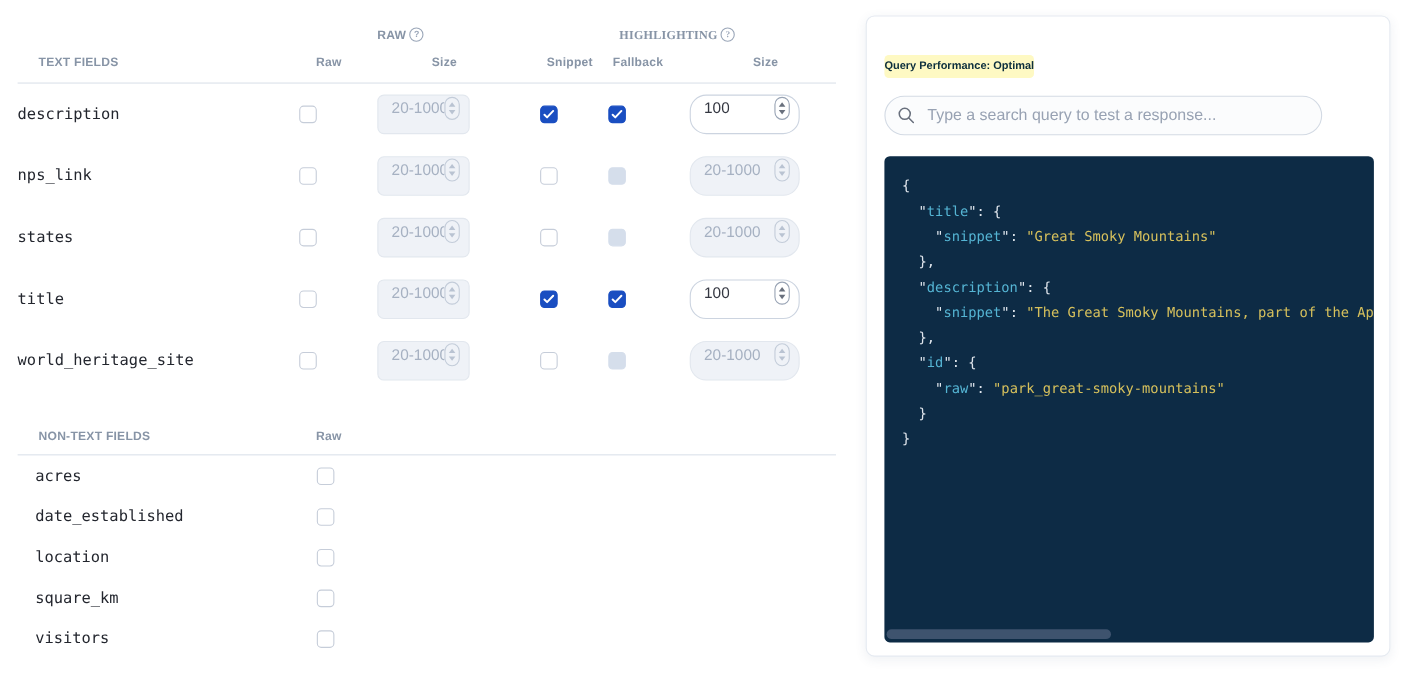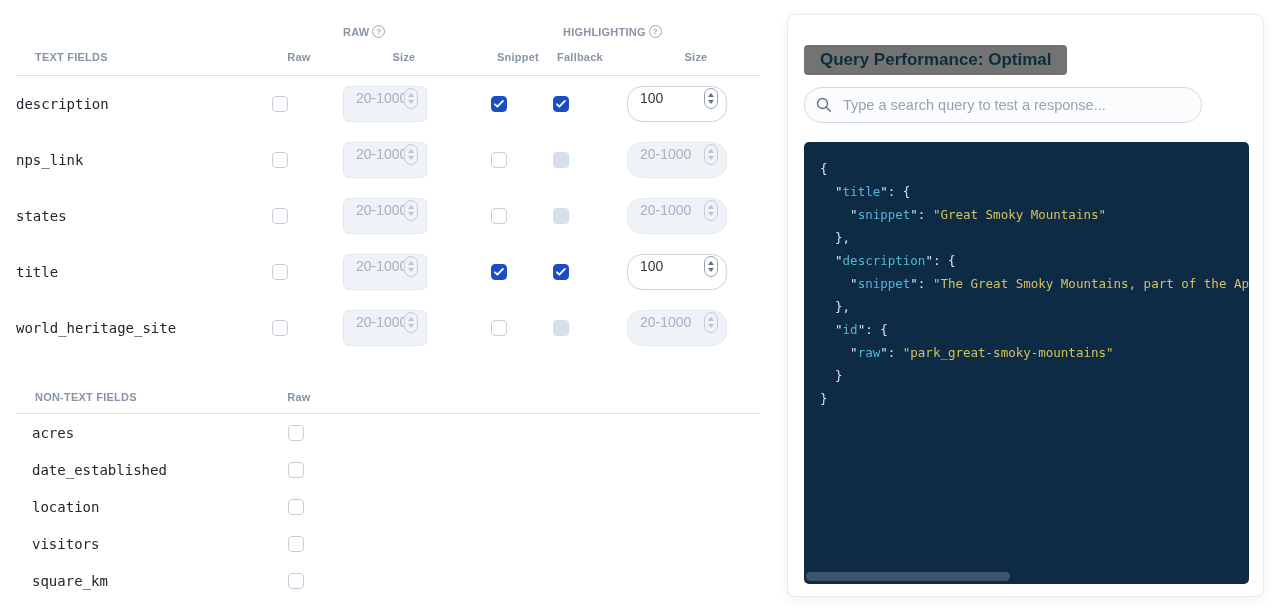--- a/index.html
+++ b/index.html
@@ -5,21 +5,21 @@
   * { margin:0; padding:0; box-sizing:border-box; }
   html,body { width:1284px; height:613px; background:#ffffff; overflow:hidden;
     font-family:"Liberation Sans", sans-serif; }
   body { position:relative; }
 
   
   .fields { position:absolute; left:0; top:0; width:760px; height:613px; }
   .group-label { position:absolute; top:25px; display:flex; align-items:center; gap:3px;
     font-size:11px; font-weight:700; color:#8794a6; letter-spacing:.02em; }
   .group-raw { left:343px; }
-  .group-hl { left:563px; }
+  .group-hl { left:563px;font-family:Liberation Serif, serif; }
   .help-icon { width:13px; height:13px; border:1.4px solid #9aa6b8; border-radius:50%;
     display:inline-flex; align-items:center; justify-content:center;
     font-size:8px; font-weight:700; color:#9aa6b8; }
   .help-icon::after { content:"?"; }
   .col-head { position:absolute; top:51px; font-size:11px; font-weight:700; color:#8794a6;
     letter-spacing:.02em; text-align:center;margin-left:19px; }
   .ch-fields { left:16px; text-align:left; }
   .ch-raw { left:260px; width:40px; }
   .ch-rawsize { left:345px; width:80px; }
   .ch-snippet { left:469px; width:60px; }
@@ -66,22 +66,22 @@
   .num-input.disabled .chev-up { border-bottom-color:#b9c3d2; }
   .num-input.disabled .chev-down { border-top-color:#b9c3d2; }
 
   
   .card { position:absolute; left:787px; top:14px; width:477px; height:583px;
     background:#fff; border:1px solid #e5eaf1; border-radius:8px;
     box-shadow:0 3px 10px rgba(52,74,110,.08); }
   .card-head { position:absolute; left:16px; right:16px; top:30px; height:30px;
     display:flex; align-items:center; justify-content:space-between; }
   .card-title { font-size:19px; font-weight:700; color:#14181f; letter-spacing:-.01em; }
-  .perf-badge { background:#737373; color:#0c2e3d; font-size:17px; font-weight:600;
-    padding:5px 16px; border-radius:4px; white-space:nowrap; }
+  .perf-badge { background:#fef9c3; color:#0c2e3d; font-size:10px; font-weight:600;
+    padding:5px 0; border-radius:4px; white-space:nowrap; }
   .search-wrap { position:absolute; left:16px; top:72px; width:398px; height:36px; }
   .search-input { width:100%; height:100%; border:1px solid #d3dae4; border-radius:18px;
     background:#fbfcfd; padding:0 12px 0 38px; font-size:14.5px; color:#343741;
     font-family:"Liberation Sans", sans-serif; outline:none; }
   .search-input::placeholder { color:#98a2b3; }
   .search-icon { position:absolute; left:12px; top:50%; transform:translateY(-50%);
     width:16px; height:16px; pointer-events:none; }
 
   .code-block { position:absolute; left:16px; top:127px; width:445px; height:442px;
     background:#0d2b45; border-radius:5px; overflow:hidden; padding:15px 0 0 16px; }
@@ -245,25 +245,25 @@
       </div>
       <div class="nontext-row">
         <span class="field-name">date_established</span>
         <span class="checkbox cb-raw"></span>
       </div>
       <div class="nontext-row">
         <span class="field-name">location</span>
         <span class="checkbox cb-raw"></span>
       </div>
       <div class="nontext-row">
+        <span class="field-name">square_km</span>
+        <span class="checkbox cb-raw"></span>
+      </div>
+      <div class="nontext-row">
         <span class="field-name">visitors</span>
-        <span class="checkbox cb-raw"></span>
-      </div>
-      <div class="nontext-row">
-        <span class="field-name">square_km</span>
         <span class="checkbox cb-raw"></span>
       </div>
     </div>
 </div>
 
 <div class="card">
   <div class="card-head">
     <span class="perf-badge">Query Performance: Optimal</span>
   </div>
 

